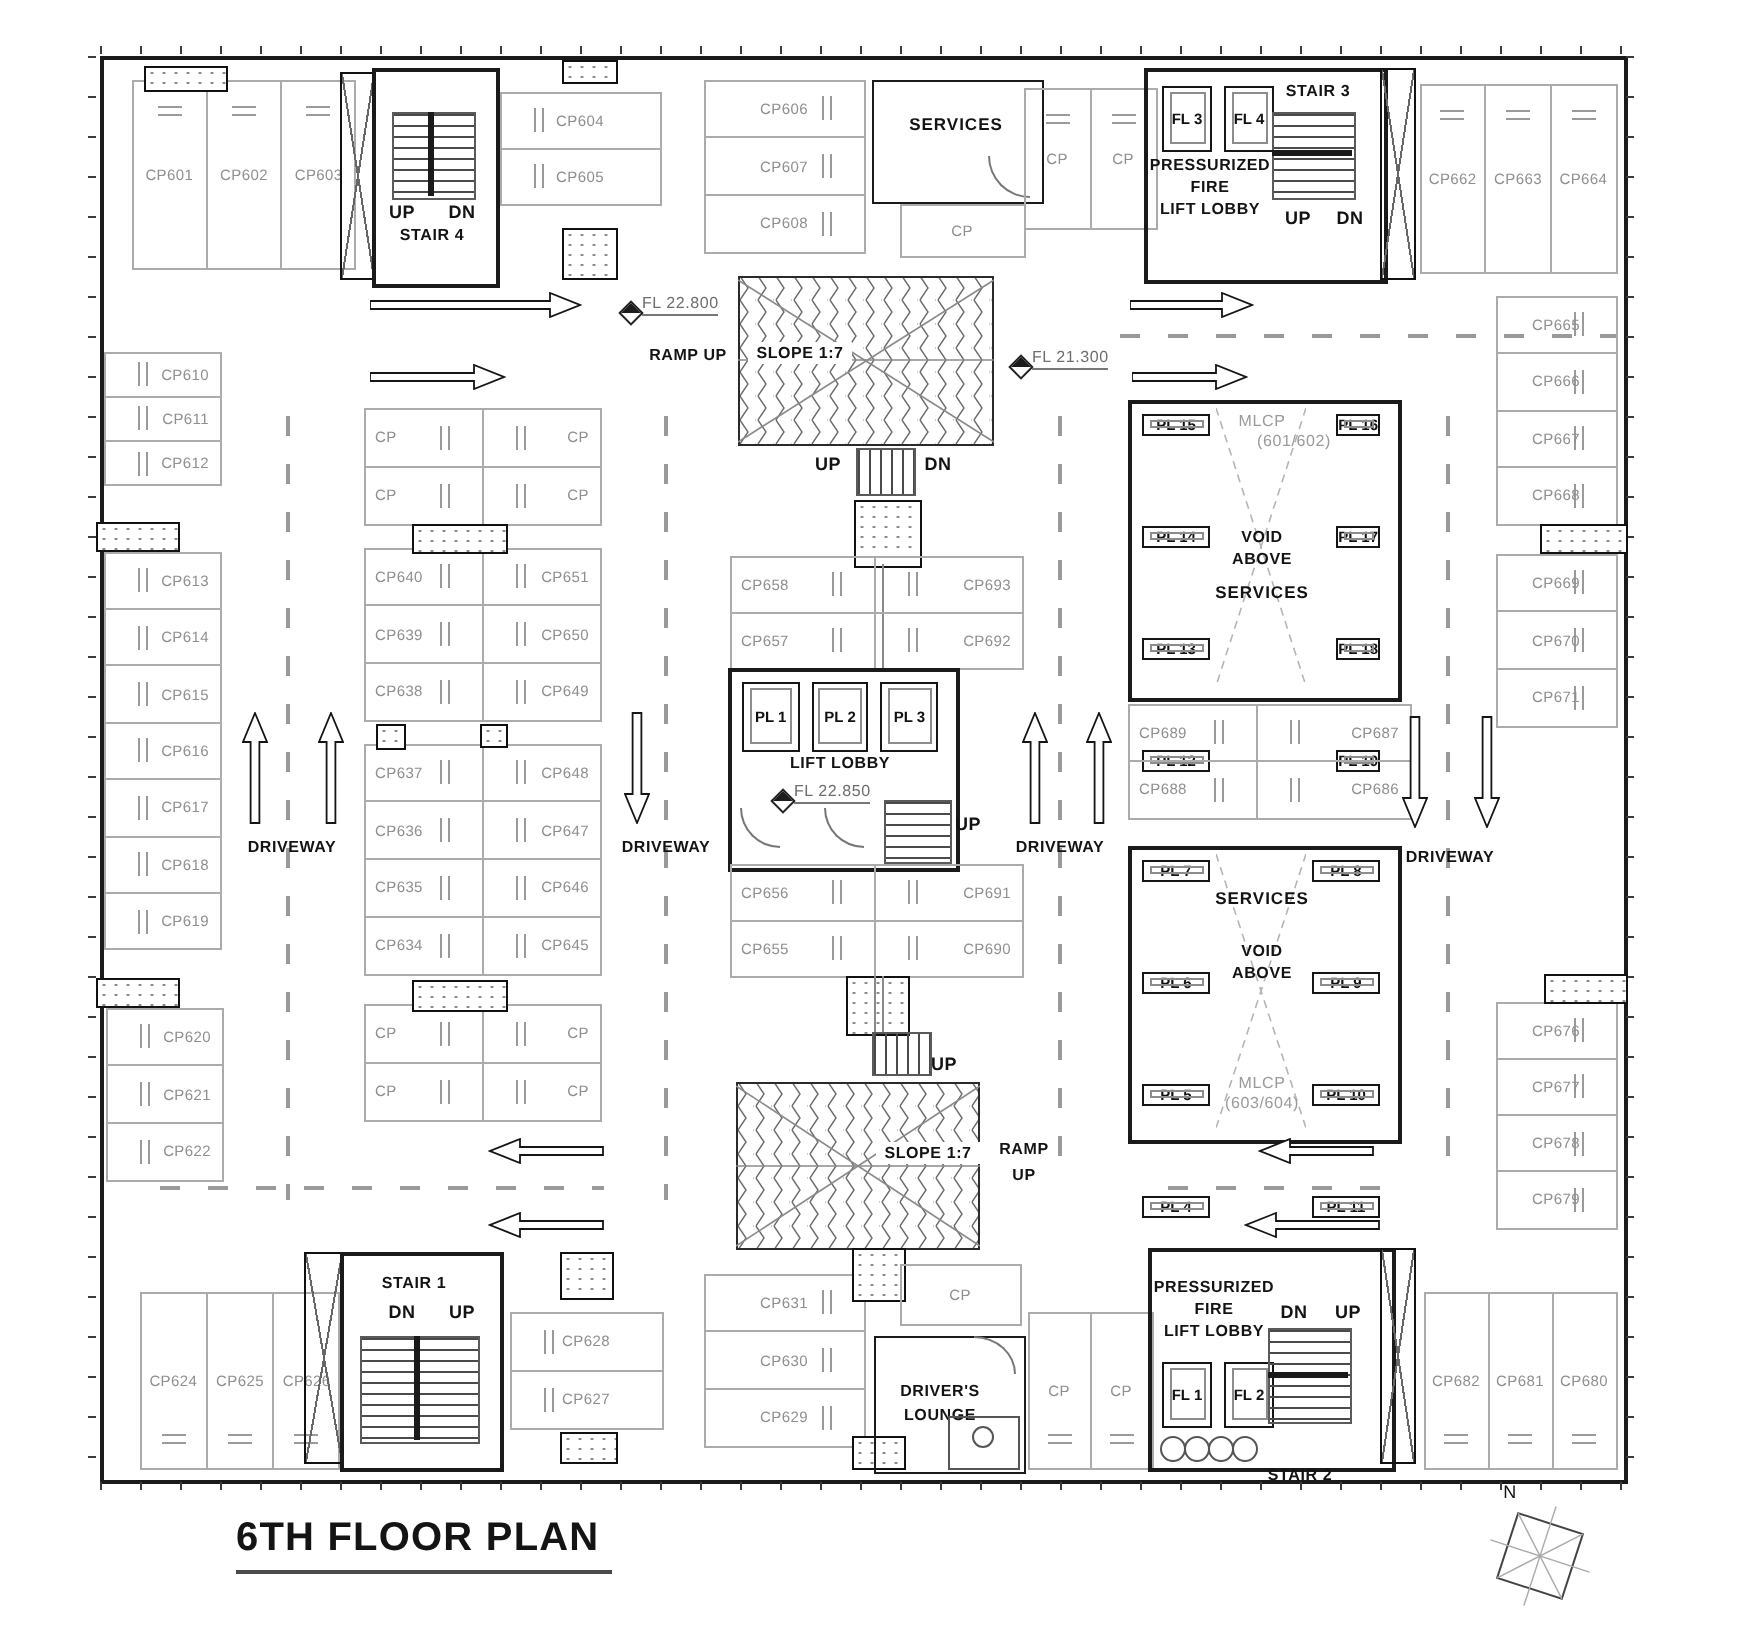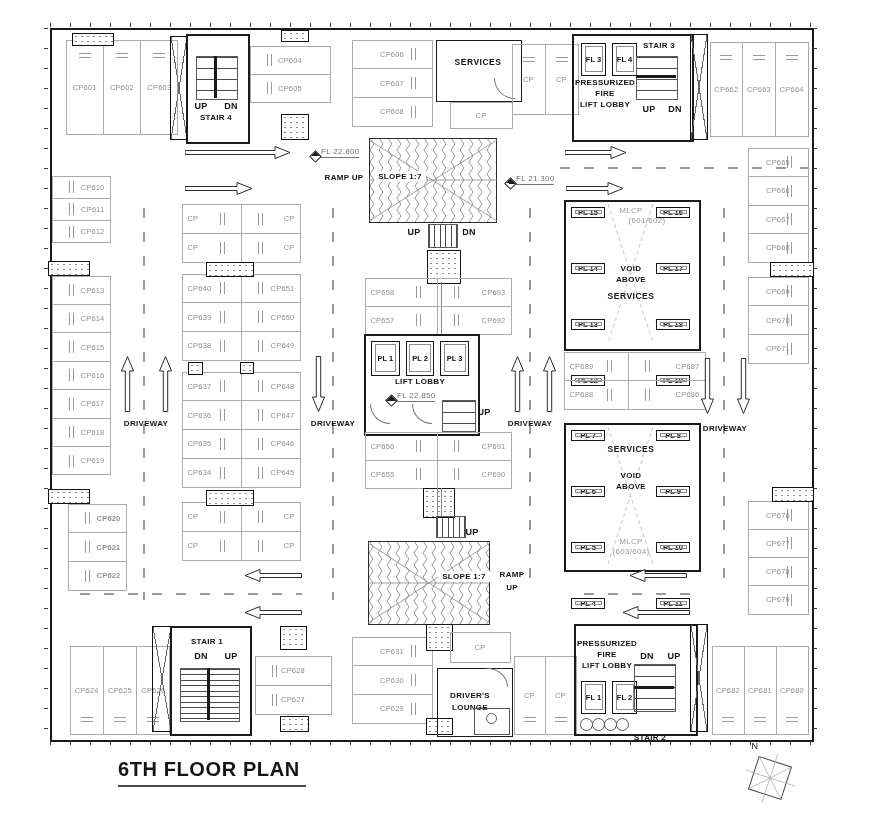--- a/index.html
+++ b/index.html
@@ -138,21 +138,21 @@
     </div>
   <div class="stalls rows ar tkl" style="left:52px;top:276px;width:58px;height:199px;">
       <div class="cell">CP613</div>
       <div class="cell">CP614</div>
       <div class="cell">CP615</div>
       <div class="cell">CP616</div>
       <div class="cell">CP617</div>
       <div class="cell">CP618</div>
       <div class="cell">CP619</div>
     </div>
-  <div class="stalls rows ar tkl" style="left:68px;top:504px;width:58px;height:86px;font-weight:bold;">
+  <div class="stalls rows ar tkl" style="left:53px;top:504px;width:58px;height:86px;">
       <div class="cell">CP620</div>
       <div class="cell">CP621</div>
       <div class="cell">CP622</div>
     </div>
   <div class="blk" style="left:48px;top:261px;width:40px;height:13px;"></div>
   <div class="blk" style="left:48px;top:489px;width:40px;height:13px;"></div>
 
   <div class="stalls rows al tkr" style="left:182px;top:204px;width:59px;height:58px;">
       <div class="cell">CP</div>
       <div class="cell">CP</div>
@@ -273,21 +273,21 @@
   <div class="flag" style="left:506px;top:179px;"></div>
   <div class="lvl" style="left:516px;top:174px;">FL 21.300</div>
 
   <div class="wall" style="left:564px;top:200px;width:133px;height:147px;"></div>
   <div class="lifts rows" style="left:568px;top:204px;width:40px;height:139px;">
       <div class="lift">PL 15</div>
       <div class="lift">PL 14</div>
       <div class="lift">PL 13</div>
       <div class="lift">PL 12</div>
     </div>
-  <div class="lifts rows" style="left:653px;top:204px;width:40px;height:139px;">
+  <div class="lifts rows" style="left:653px;top:204px;width:40px;height:139px;align-items:flex-end;">
       <div class="lift">PL 16</div>
       <div class="lift">PL 17</div>
       <div class="lift">PL 18</div>
       <div class="lift">PL 19</div>
     </div>
   <svg class="abs" style="left:608px;top:204px;" width="45" height="139">
     <line x1="0" y1="0" x2="45" y2="139" stroke="#b5b5b5" stroke-width="0.8" stroke-dasharray="4 3"></line>
     <line x1="45" y1="0" x2="0" y2="139" stroke="#b5b5b5" stroke-width="0.8" stroke-dasharray="4 3"></line>
   </svg>
   <div class="t gray" style="left:612px;top:205px;width:38px;height:10px;">MLCP</div>

